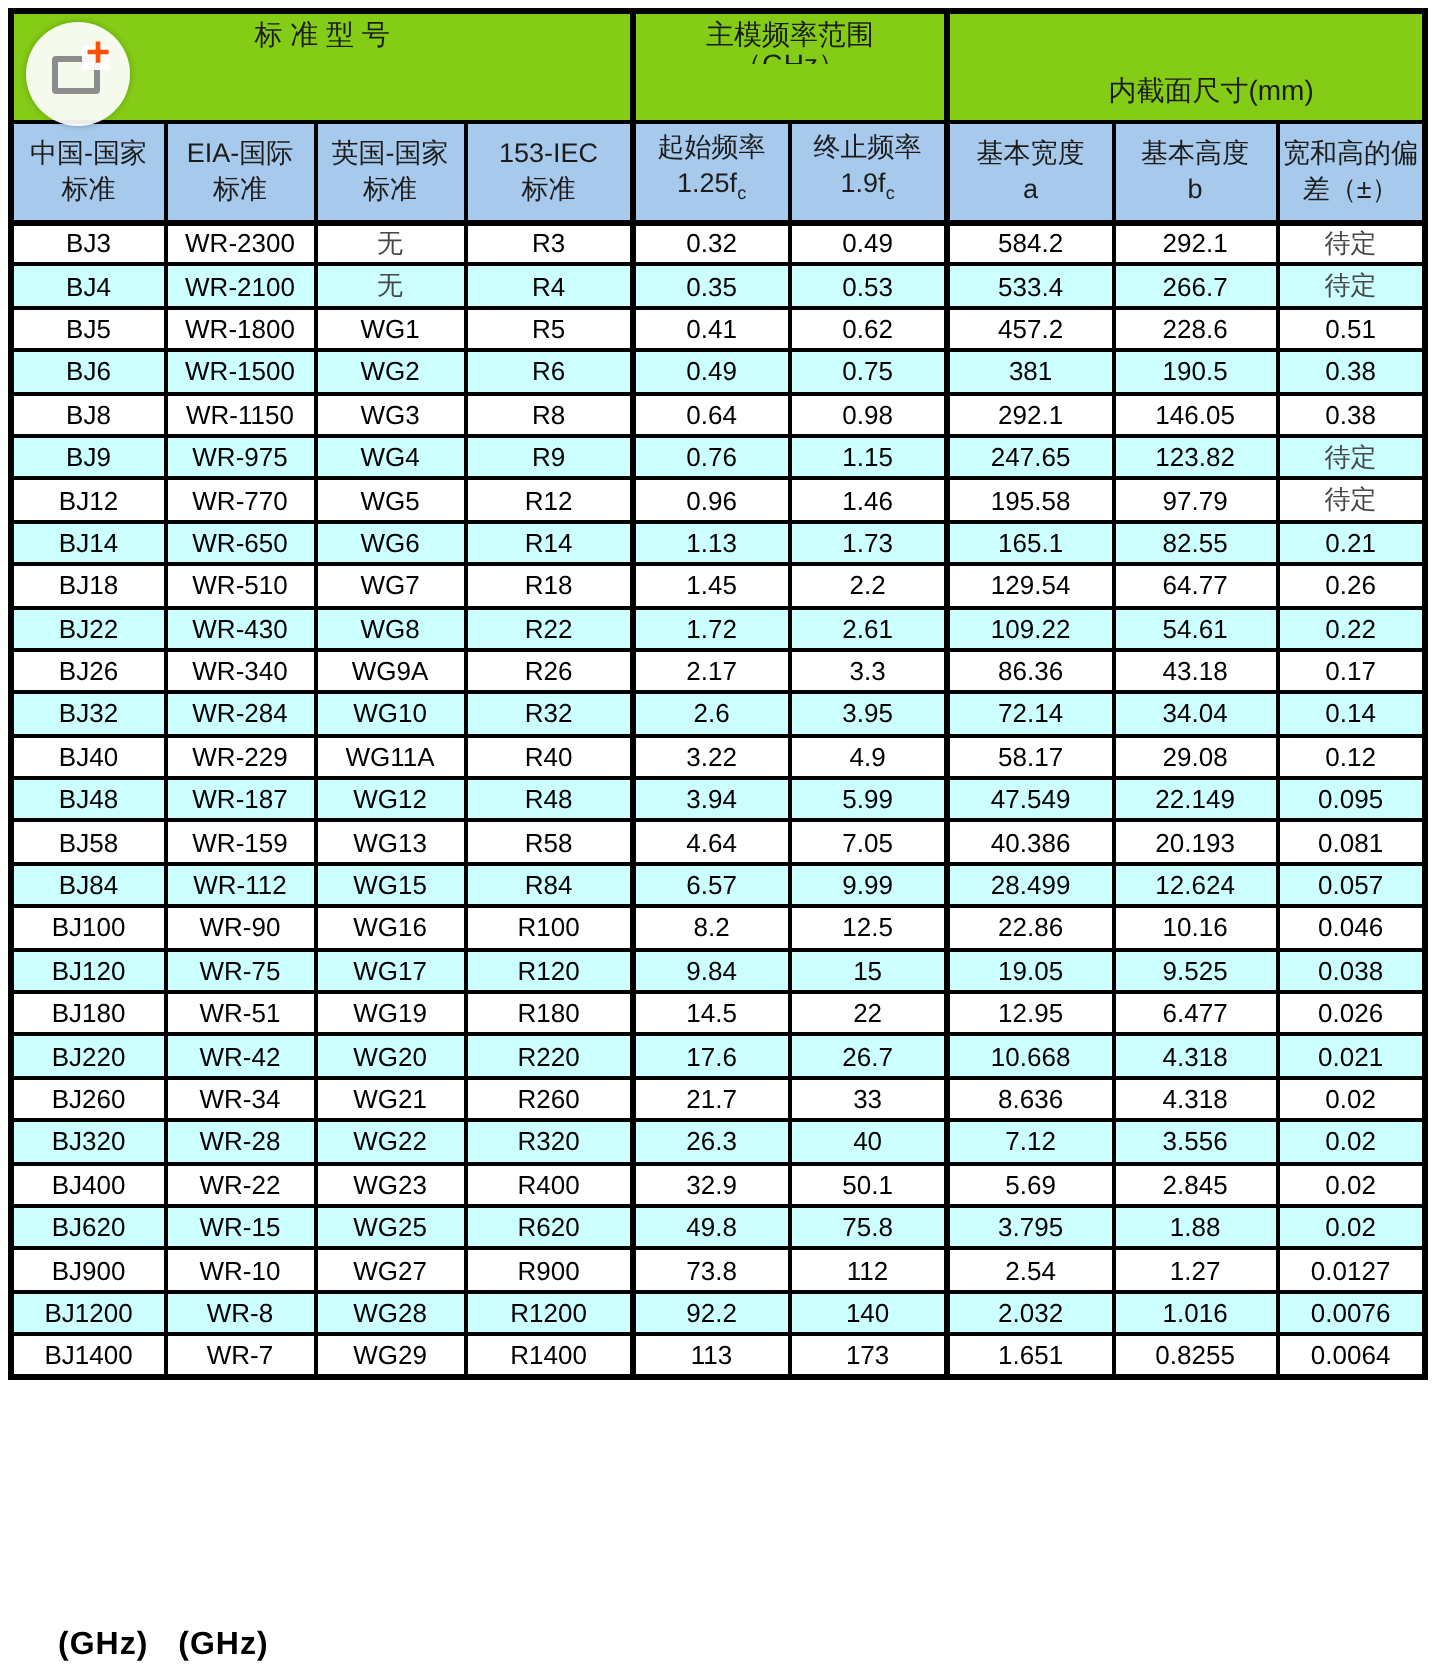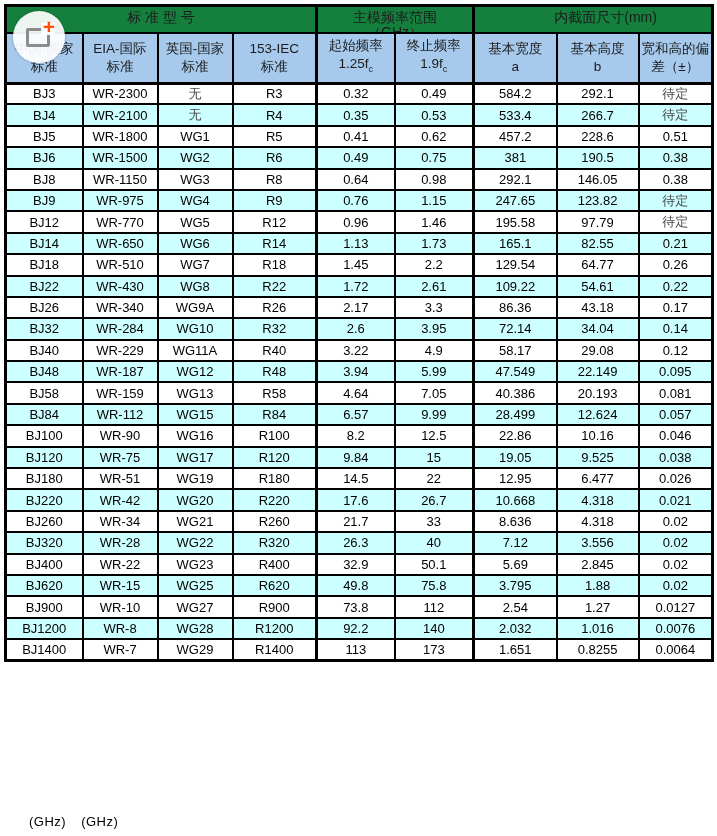--- a/index.html
+++ b/index.html
@@ -13,25 +13,25 @@
   table {
     width:709px; border-collapse:collapse; table-layout:fixed;
     border:3px solid #000;
   }
   th, td {
     border:2px solid #000; text-align:center; vertical-align:middle;
     white-space:nowrap; overflow:hidden; font-weight:400;
   }
   .thick-r { border-right:3px solid #000; }
   .group-row th {
-    background:#15803d; height:23px; font-size:14px; color:#1c1c1c;
+    background:#84cc16; height:23px; font-size:14px; color:#1c1c1c;
     vertical-align:top; padding-top:3px;
   }
   .group-row .clipbox { height:22px; overflow:hidden; line-height:15px; font-size:14px; }
-  .group-row .g-dim-label { padding-left:25px; }
+  .group-row .g-dim-label { padding-left:25px;margin-top:28px; }
   .sub-row th {
     background:#a6c9ec; height:50px; font-size:13.5px; color:#1c1c1c;
     border-bottom:3px solid #000; line-height:18px;
   }
   .sub-row sub { font-size:9px; }
   tbody td { height:21.4px; font-size:13px; color:#000; }
   tbody tr:nth-child(even) td { background:#ccffff; }
   tbody td.muted { color:#474747; }
 
   
@@ -48,22 +48,23 @@
     position:absolute; left:28px; top:12px; width:14px; height:12px;
     background:rgba(255,255,255,0.92); display:block;
   }
   .badge-plus {
     position:absolute; left:27px; top:7px; width:18px; height:18px;
     color:#ff5000; font-size:21px; font-weight:700; line-height:18px;
     text-align:center; display:block;
     text-shadow:0 0 1px #fff;
   }
   .bottom-note {
-    position:absolute; left:29px; top:814px; font-size:13px; color:#000;
+    position:absolute; left:29px; top:814px; font-size:16px; color:#000;
     letter-spacing:0.5px;
+    font-weight:bold;
   }
   .bottom-note span { margin-right:15px; }
 </style>
 </head>
 <body>
 
 <div class="table-wrap">
   <table>
     <colgroup>
       <col style="width:77px">

